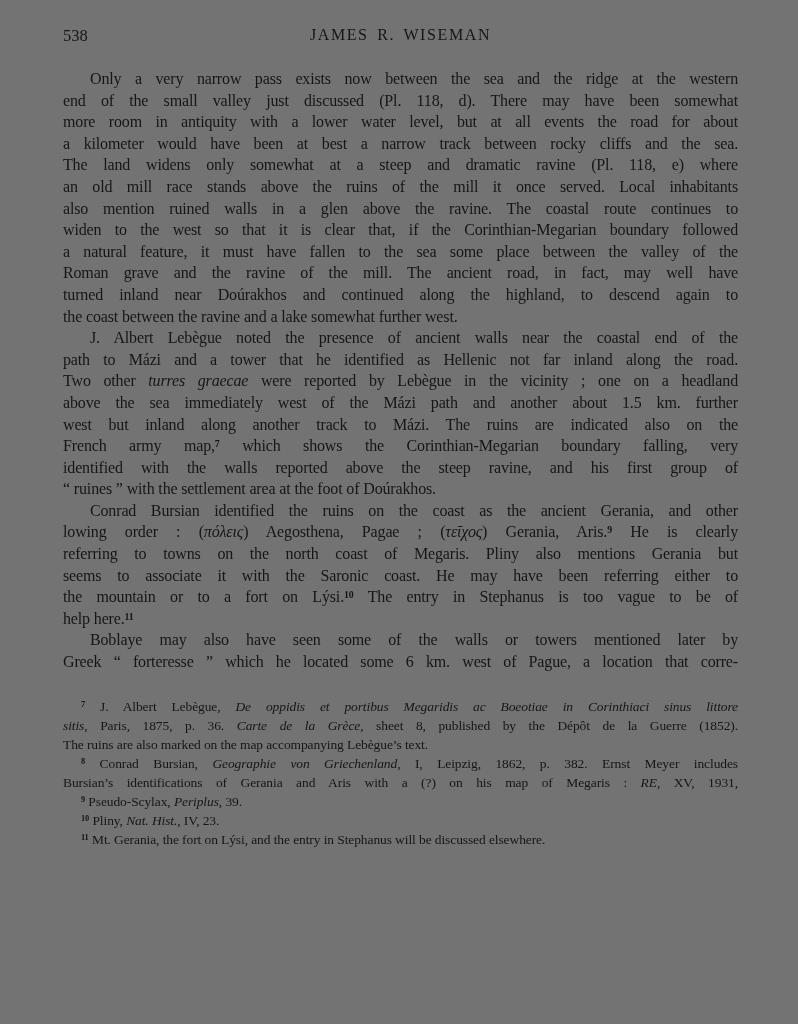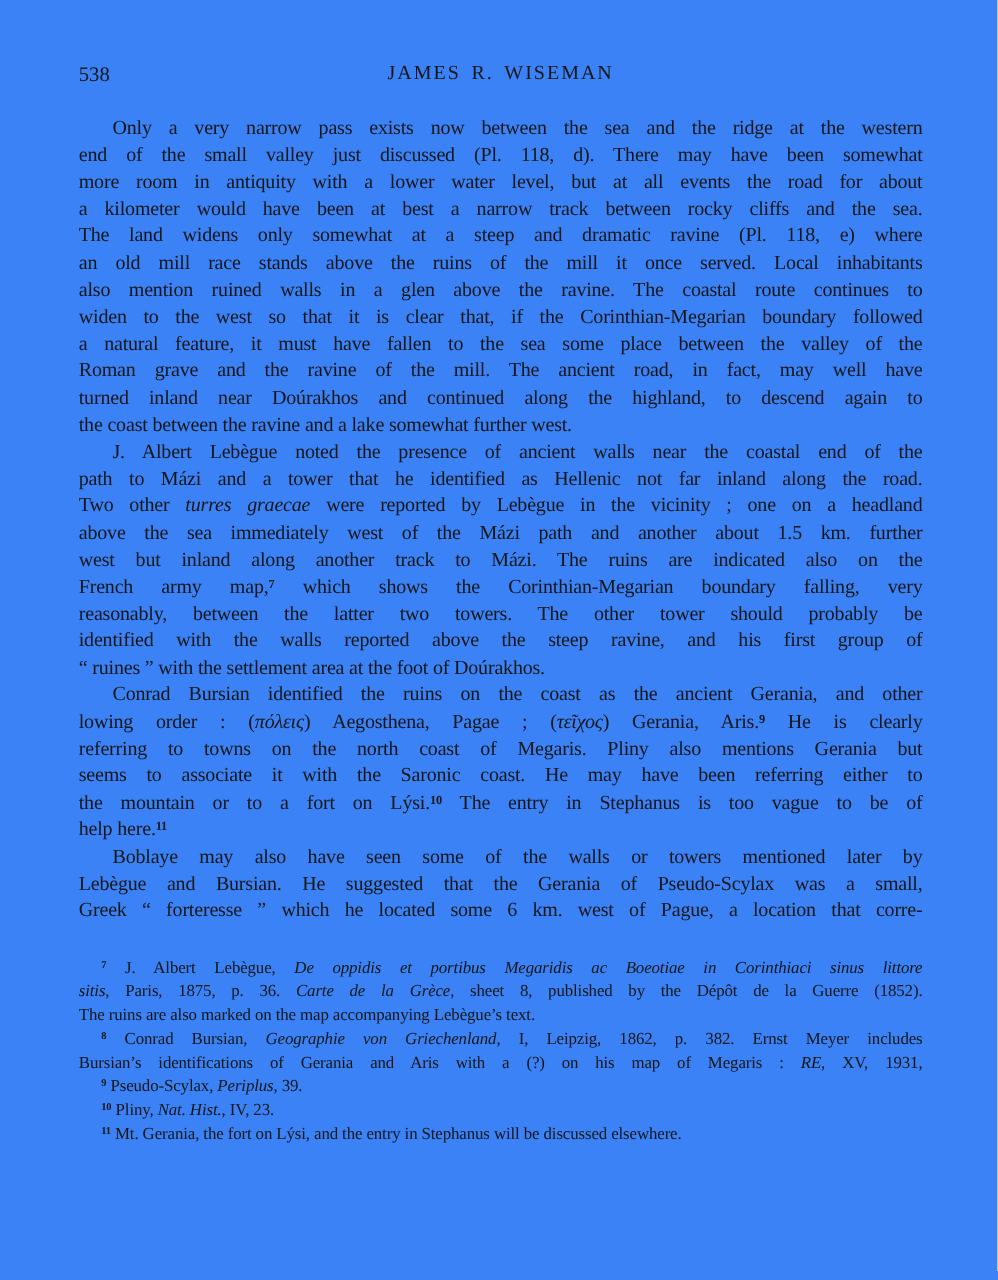--- a/index.html
+++ b/index.html
@@ -1,25 +1,25 @@
 <!DOCTYPE html>
 <html><head>
 <meta charset="utf-8">
 <style>
   html, body { margin: 0; padding: 0; background: #ffffff; }
   .page {
     position: relative;
     width: 798px;
     height: 1024px;
-    background: #3b82f6;
+    background: #737373;
     color: #161616;
     font-family: "Liberation Serif", "DejaVu Serif", serif;
     overflow: hidden;
     box-sizing: border-box;
-    padding-top: 50px;
+    padding-top: 26px;
   }
   .header {
     position: relative;
     width: 675px;
     margin-left: 63px;
     height: 20px;
   }
   .page-num {
     position: absolute;
     left: 0; top: 0;
@@ -84,35 +84,33 @@
         <div class="line just"><span>turned inland near Doúrakhos and continued along the highland, to descend again to</span></div>
         <div class="line"><span>the coast between the ravine and a lake somewhat further west.</span></div>
       </div>
       <div>
         <div class="line indent just"><span>J. Albert Lebègue noted the presence of ancient walls near the coastal end of the</span></div>
         <div class="line just"><span>path to Mázi and a tower that he identified as Hellenic not far inland along the road.</span></div>
         <div class="line just"><span>Two other </span><span class="it">turres graecae</span><span> were reported by Lebègue in the vicinity ; one on a headland</span></div>
         <div class="line just"><span>above the sea immediately west of the Mázi path and another about 1.5 km. further</span></div>
         <div class="line just"><span>west but inland along another track to Mázi.  The ruins are indicated also on the</span></div>
         <div class="line just"><span>French army map,</span><sup class="fnref">7</sup><span> which shows the Corinthian-Megarian boundary falling, very</span></div>
-        <div class="line just"><span>reasonably, between the latter two towers.  The other tower should probably be</span></div>
         <div class="line just"><span>identified with the walls reported above the steep ravine, and his first group of</span></div>
         <div class="line"><span>“ ruines ” with the settlement area at the foot of Doúrakhos.</span></div>
       </div>
       <div>
         <div class="line indent just"><span>Conrad Bursian identified the ruins on the coast as the ancient Gerania, and other</span></div>
         <div class="line just"><span>lowing order :  (</span><span class="it">πόλεις</span><span>) Aegosthena, Pagae ; (</span><span class="it">τεῖχος</span><span>) Gerania, Aris.</span><sup class="fnref">9</sup><span>  He is clearly</span></div>
         <div class="line just"><span>referring to towns on the north coast of Megaris.  Pliny also mentions Gerania but</span></div>
         <div class="line just"><span>seems to associate it with the Saronic coast.  He may have been referring either to</span></div>
         <div class="line just"><span>the mountain or to a fort on Lýsi.</span><sup class="fnref">10</sup><span>  The entry in Stephanus is too vague to be of</span></div>
         <div class="line"><span>help here.</span><sup class="fnref">11</sup></div>
       </div>
       <div>
         <div class="line indent just"><span>Boblaye may also have seen some of the walls or towers mentioned later by</span></div>
-        <div class="line just"><span>Lebègue and Bursian.  He suggested that the Gerania of Pseudo-Scylax was a small,</span></div>
         <div class="line just"><span>Greek “ forteresse ” which he located some 6 km. west of Pague, a location that corre-</span></div>
       </div>
     </div>
   <div class="footnotes">
       <div>
         <div class="line indent just"><sup class="fnref">7</sup><span> J. Albert Lebègue, </span><span class="it">De oppidis et portibus Megaridis ac Boeotiae in Corinthiaci sinus littore</span></div>
         <div class="line just"><span class="it">sitis</span><span>, Paris, 1875, p. 36.  </span><span class="it">Carte de la Grèce</span><span>, sheet 8, published by the Dépôt de la Guerre (1852).</span></div>
         <div class="line"><span>The ruins are also marked on the map accompanying Lebègue’s text.</span></div>
       </div>
       <div>

